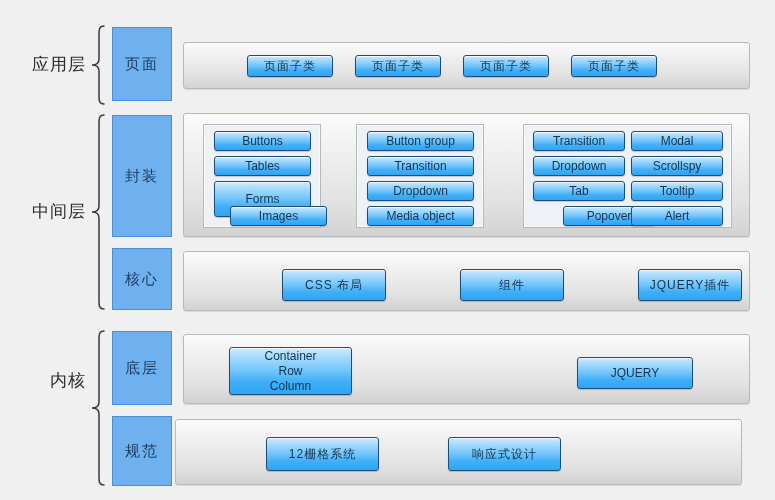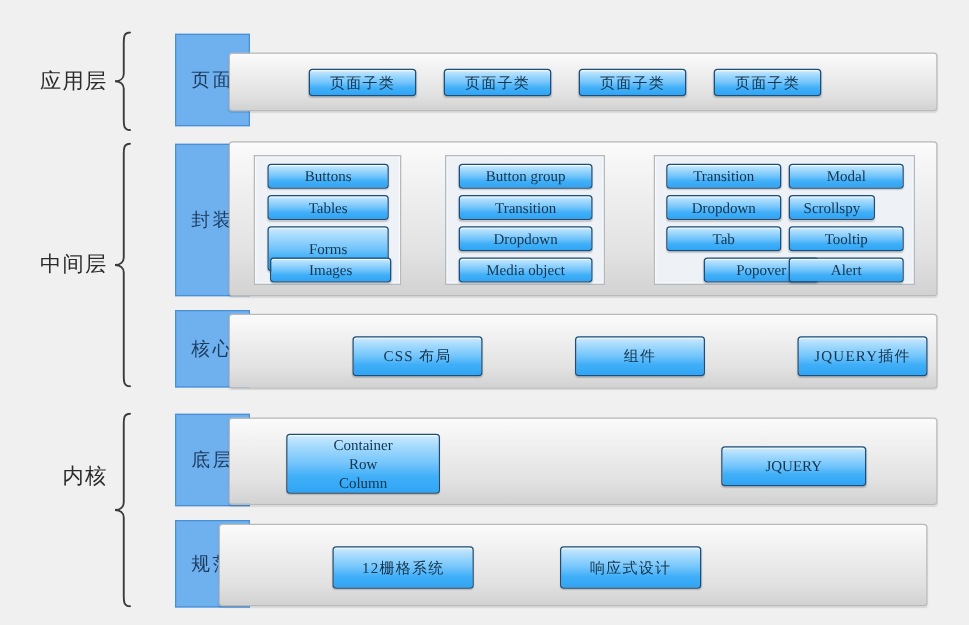--- a/index.html
+++ b/index.html
@@ -13,21 +13,20 @@
     font-family: "Liberation Sans", "DejaVu Sans", sans-serif;
     overflow: hidden;
     position: relative;
   }
 
   #canvas {
     position: absolute;
     left: 0; top: 0;
     width: 775px;
     height: 500px;
-    font-family: Liberation Serif, serif;
   }
 
   
   .group-label {
     position: absolute;
     font-size: 17px;
     color: #2b2b2b;
     letter-spacing: 1px;
     white-space: nowrap;
     text-align: right;
@@ -43,21 +42,20 @@
     position: absolute;
     background: #6fb0ef;
     border: 1px solid #4a8fd6;
     box-sizing: border-box;
     display: flex;
     align-items: center;
     justify-content: center;
     color: #1b3a5c;
     font-size: 15px;
     letter-spacing: 2px;
-    margin-left: 28px;
   }
 
   
   .row-panel {
     position: absolute;
     box-sizing: border-box;
     border: 1px solid #b9b9b9;
     border-radius: 3px;
     background: linear-gradient(to bottom, #fbfbfb 0%, #f3f3f3 22%, #e2e2e2 72%, #d2d2d2 100%);
     box-shadow: 0 1px 1px rgba(0,0,0,0.10);
@@ -133,35 +131,35 @@
   </div>
 
   <div class="layer-block" style="left:112px; top:115px; width:60px; height:122px;">封装</div>
 
   <div class="row-panel" style="left:183px; top:113px; width:567px; height:124px;">
 
     <div class="sub-panel" style="left:19px; top:10px; width:118px; height:104px;">
       <div class="btn" style="left:10px; top:6px; width:97px; height:20px;">Buttons</div>
       <div class="btn" style="left:10px; top:31px; width:97px; height:20px;text-align:right;">Tables</div>
       <div class="btn" style="left:10px; top:56px; width:97px; height:36px;">Forms</div>
-      <div class="btn" style="left:12px; top:81px; width:97px; height:20px;">Images</div>
+      <div class="btn" style="left:26px; top:81px; width:97px; height:20px;">Images</div>
     </div>
 
     <div class="sub-panel" style="left:172px; top:10px; width:128px; height:104px;">
       <div class="btn" style="left:10px; top:6px; width:107px; height:20px;">Button group</div>
       <div class="btn" style="left:10px; top:31px; width:107px; height:20px;">Transition</div>
       <div class="btn" style="left:10px; top:56px; width:107px; height:20px;">Dropdown</div>
       <div class="btn" style="left:10px; top:81px; width:107px; height:20px;">Media object</div>
     </div>
 
     <div class="sub-panel" style="left:339px; top:10px; width:209px; height:104px;">
       <div class="btn" style="left:9px; top:6px; width:92px; height:20px;">Transition</div>
       <div class="btn" style="left:107px; top:6px; width:92px; height:20px;">Modal</div>
       <div class="btn" style="left:9px; top:31px; width:92px; height:20px;">Dropdown</div>
-      <div class="btn" style="left:107px; top:31px; width:69px; height:20px;">Scrollspy</div>
+      <div class="btn" style="left:107px; top:31px; width:92px; height:20px;">Scrollspy</div>
       <div class="btn" style="left:9px; top:56px; width:92px; height:20px;text-align:center;">Tab</div>
       <div class="btn" style="left:107px; top:56px; width:92px; height:20px;">Tooltip</div>
       <div class="btn" style="left:9px; top:81px; width:92px; height:20px;margin-left:30px;">Popover</div>
       <div class="btn" style="left:107px; top:81px; width:92px; height:20px;">Alert</div>
     </div>
   </div>
 
   <div class="layer-block" style="left:112px; top:248px; width:60px; height:62px;">核心</div>
 
   <div class="row-panel" style="left:183px; top:251px; width:567px; height:60px;">

